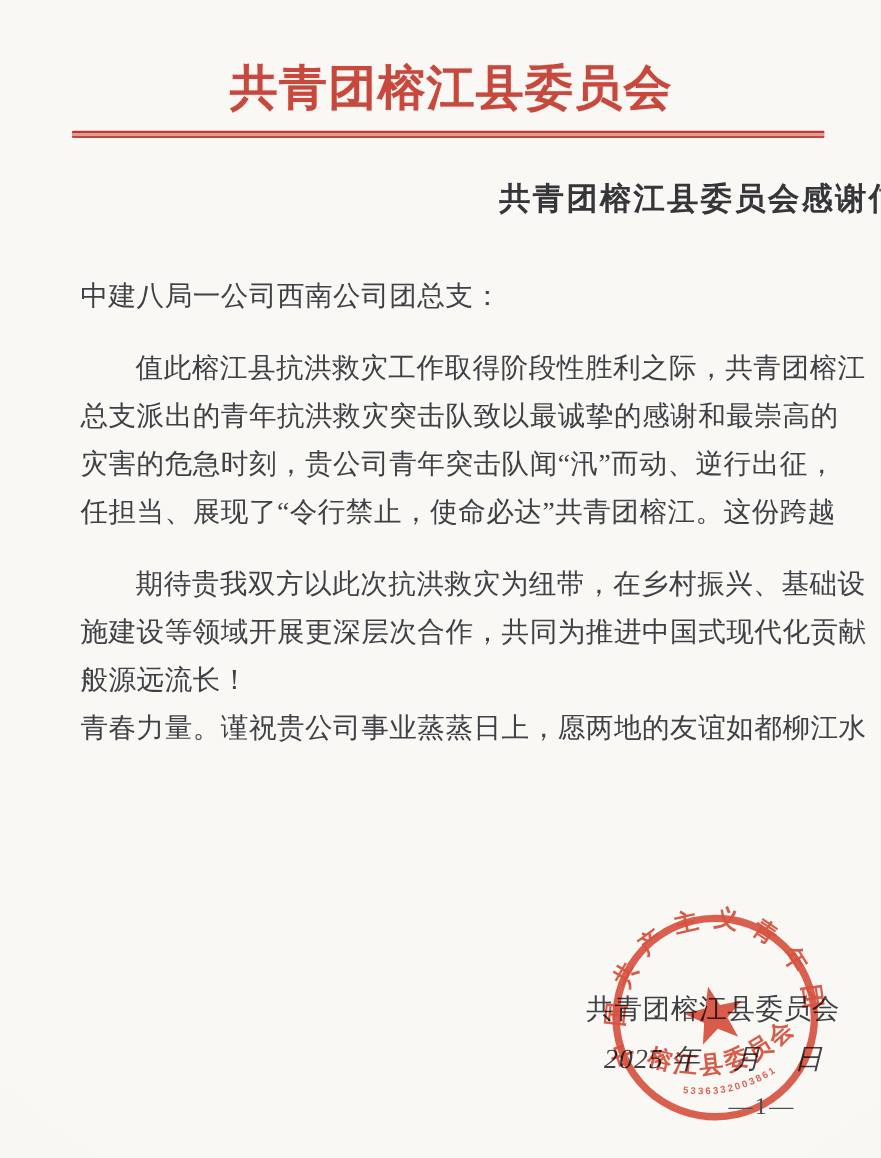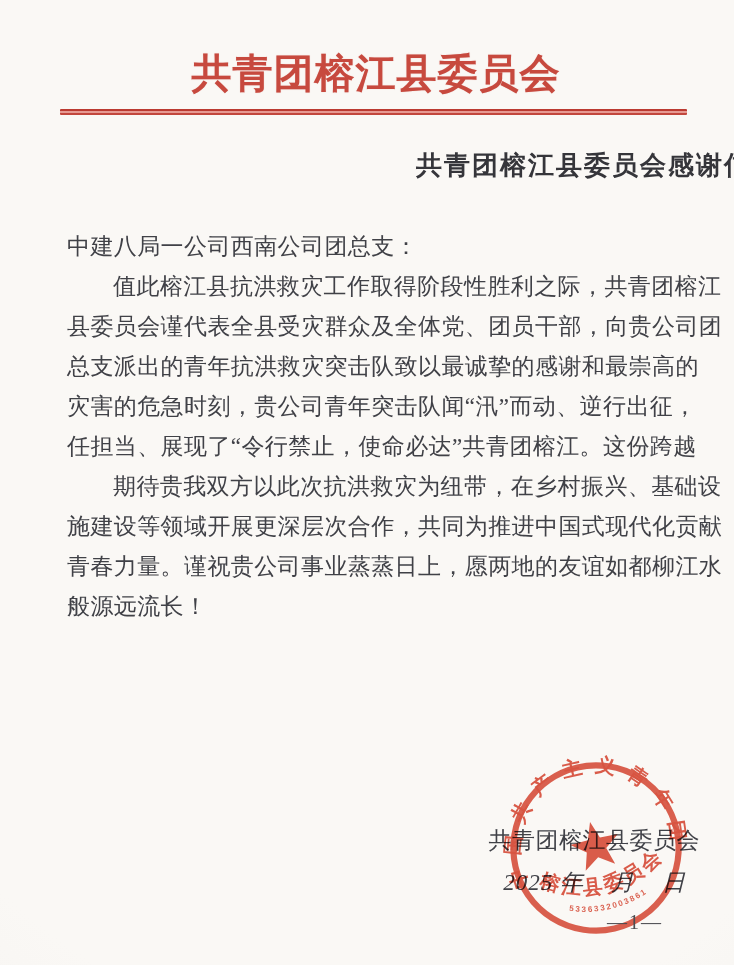--- a/index.html
+++ b/index.html
@@ -39,21 +39,21 @@
     color:#35353a;
   }
   
   .body-text{
     position:absolute;top:227px;left:67px;width:630px;
     font-size:23px;
     color:#404147;
     letter-spacing:.4px;
   }
   .line{height:40px;line-height:40px;white-space:nowrap;}
-  .line.indent{text-indent:2em;}
+  .line.indent{text-indent:2em;margin-top:20px;}
   
   .sig-block{
     position:absolute;top:824px;right:52px;
     text-align:right;
     color:#404147;
     font-size:23px;
   }
   .sig-org{line-height:34px;letter-spacing:.5px;}
   .sig-date{line-height:34px;margin-top:8px;padding-right:14px;white-space:pre;letter-spacing:1px;font-style:italic;}
   
@@ -76,28 +76,27 @@
 
   <div class="letterhead">共青团榕江县委员会</div>
 
   <div class="red-rule"></div>
 
   <div class="doc-title">共青团榕江县委员会感谢信</div>
 
   <div class="body-text">
     <div class="line">中建八局一公司西南公司团总支：</div>
     <div class="line indent">值此榕江县抗洪救灾工作取得阶段性胜利之际，共青团榕江</div>
-    <div class="line">县委员会谨代表全县受灾群众及全体党、团员干部，向贵公司团</div>
     <div class="line">总支派出的青年抗洪救灾突击队致以最诚挚的感谢和最崇高的</div>
     <div class="line">灾害的危急时刻，贵公司青年突击队闻“汛”而动、逆行出征，</div>
     <div class="line">任担当、展现了“令行禁止，使命必达”共青团榕江。这份跨越</div>
     <div class="line indent">期待贵我双方以此次抗洪救灾为纽带，在乡村振兴、基础设</div>
     <div class="line">施建设等领域开展更深层次合作，共同为推进中国式现代化贡献</div>
+    <div class="line">般源远流长！</div>
     <div class="line">青春力量。谨祝贵公司事业蒸蒸日上，愿两地的友谊如都柳江水</div>
-    <div class="line">般源远流长！</div>
   </div>
 
   <div class="sig-block">
     <div class="sig-org">共青团榕江县委员会</div>
     <div class="sig-date">2025 年    月    日</div>
   </div>
 
   <svg class="seal" viewBox="0 0 200 200">
     <g transform="rotate(-13 100 100)" fill="none">
       <circle cx="100" cy="100" r="87" stroke="#d8422e" stroke-width="6.5" opacity="0.92"></circle>

